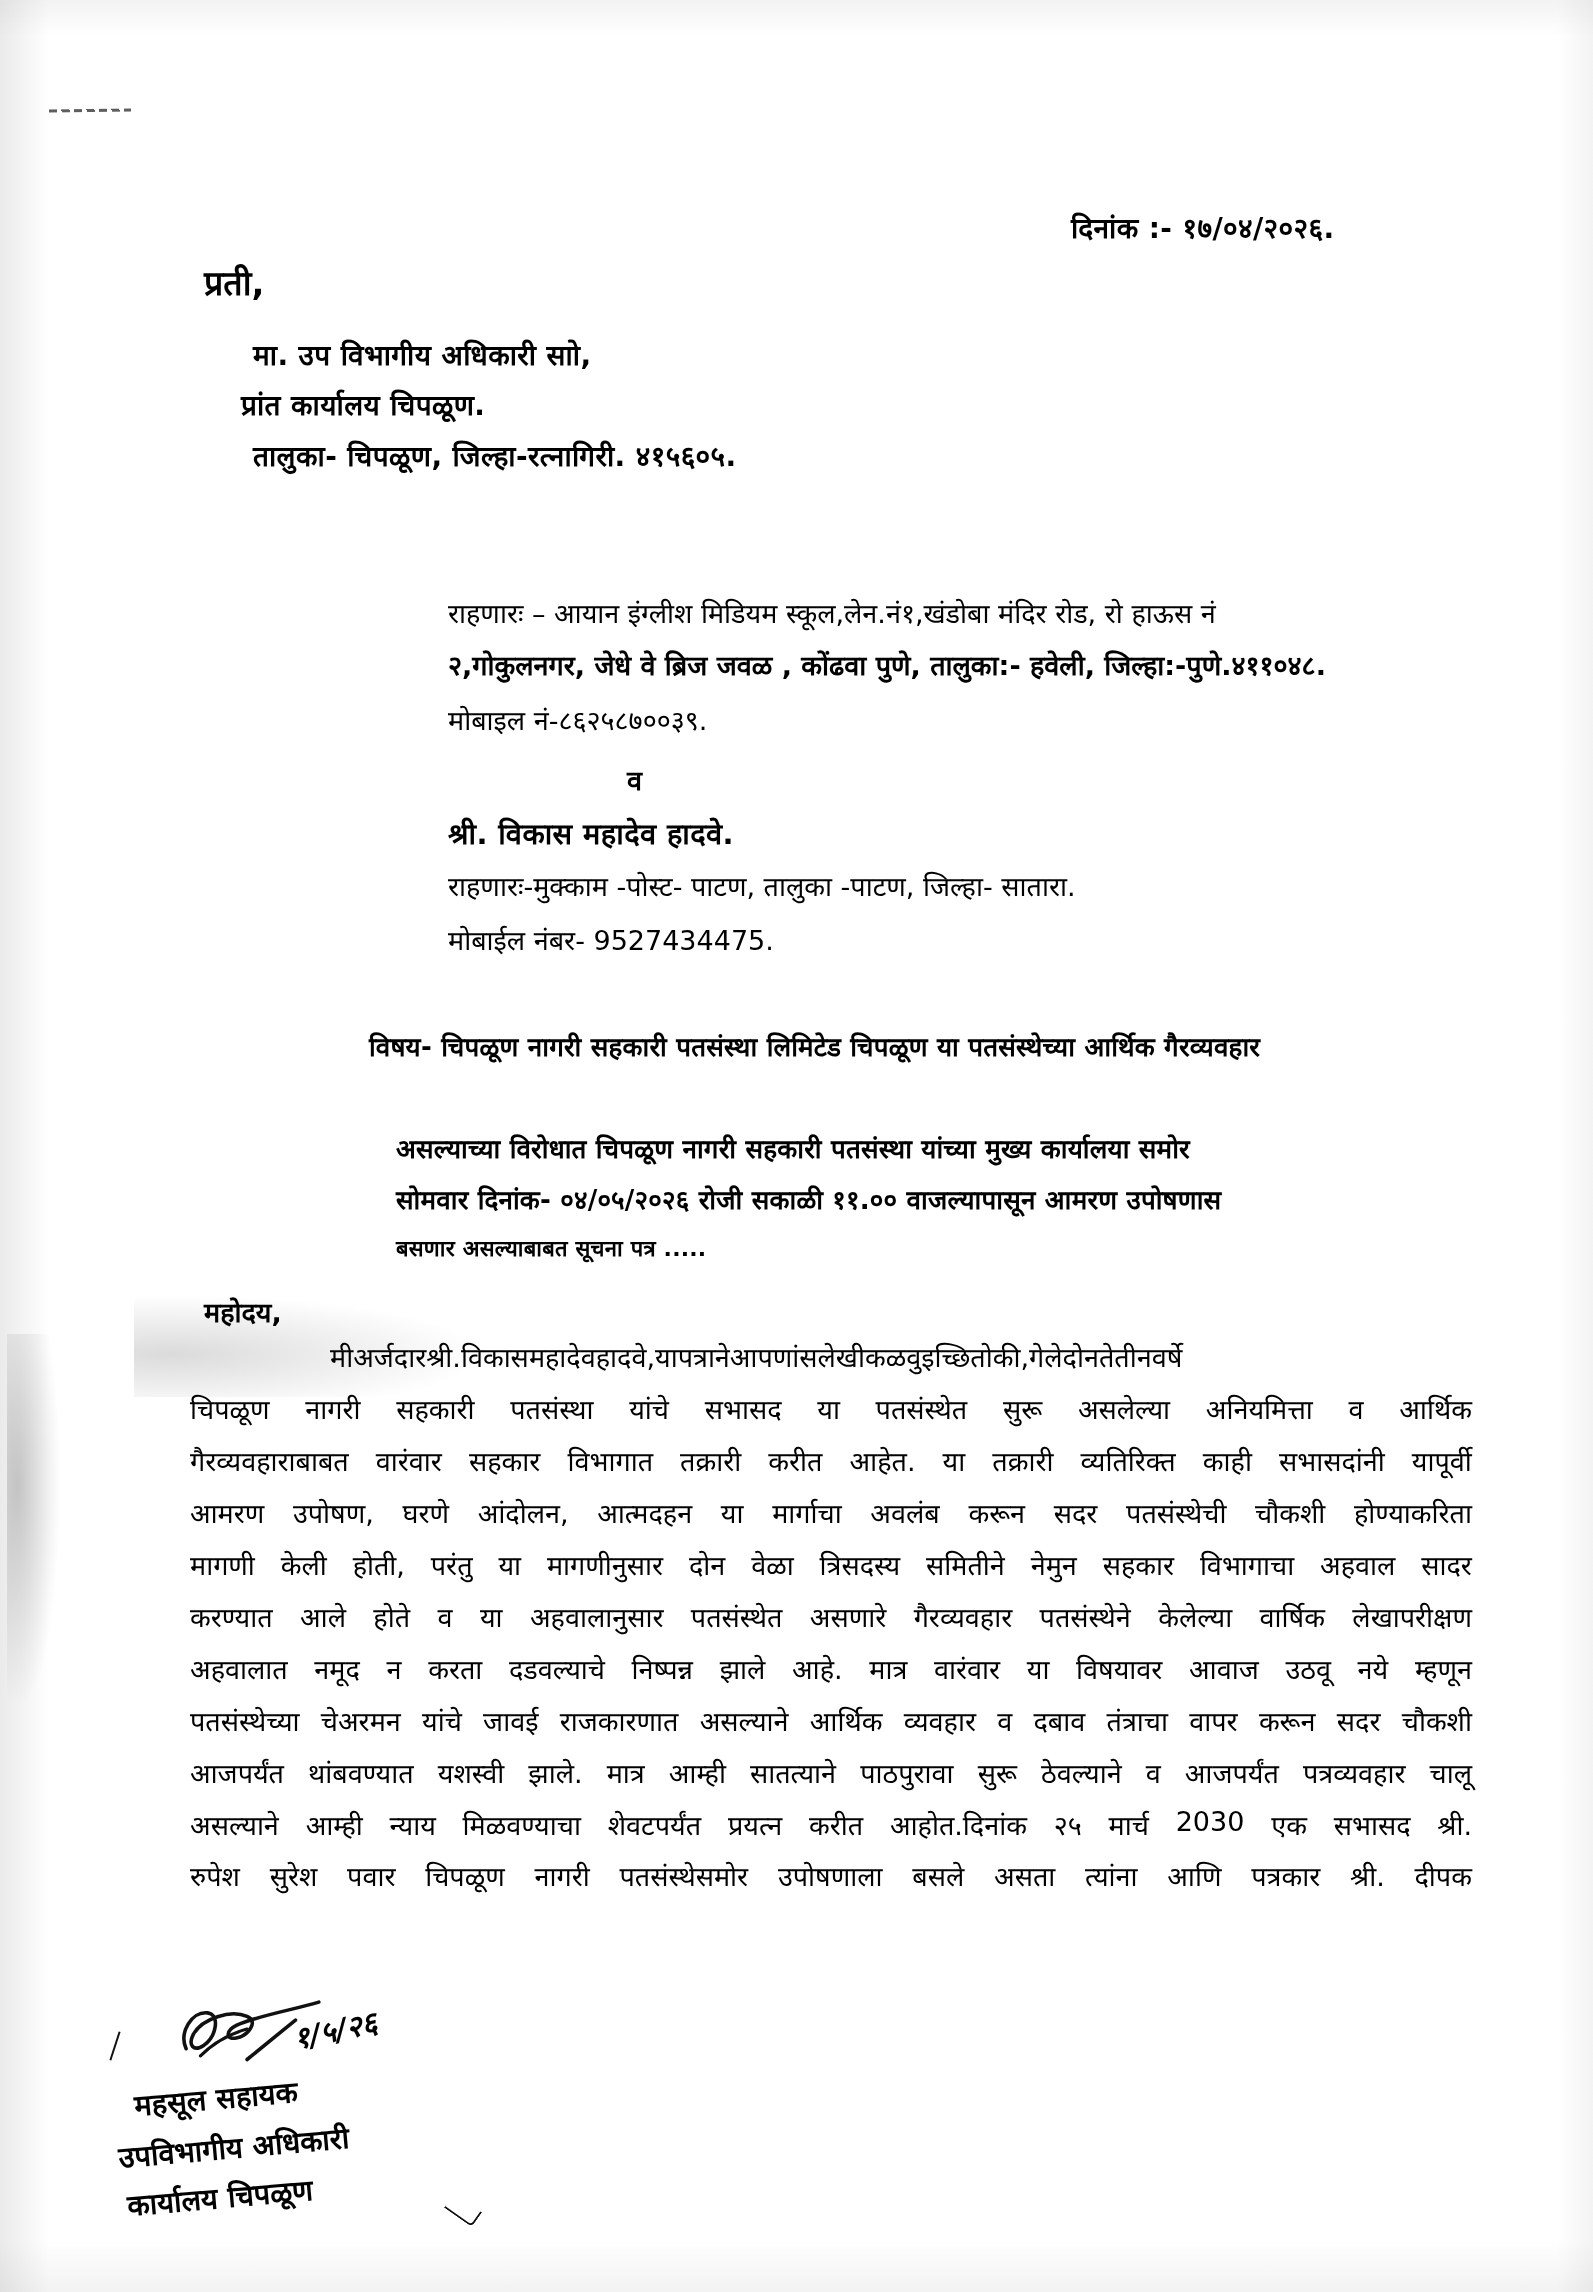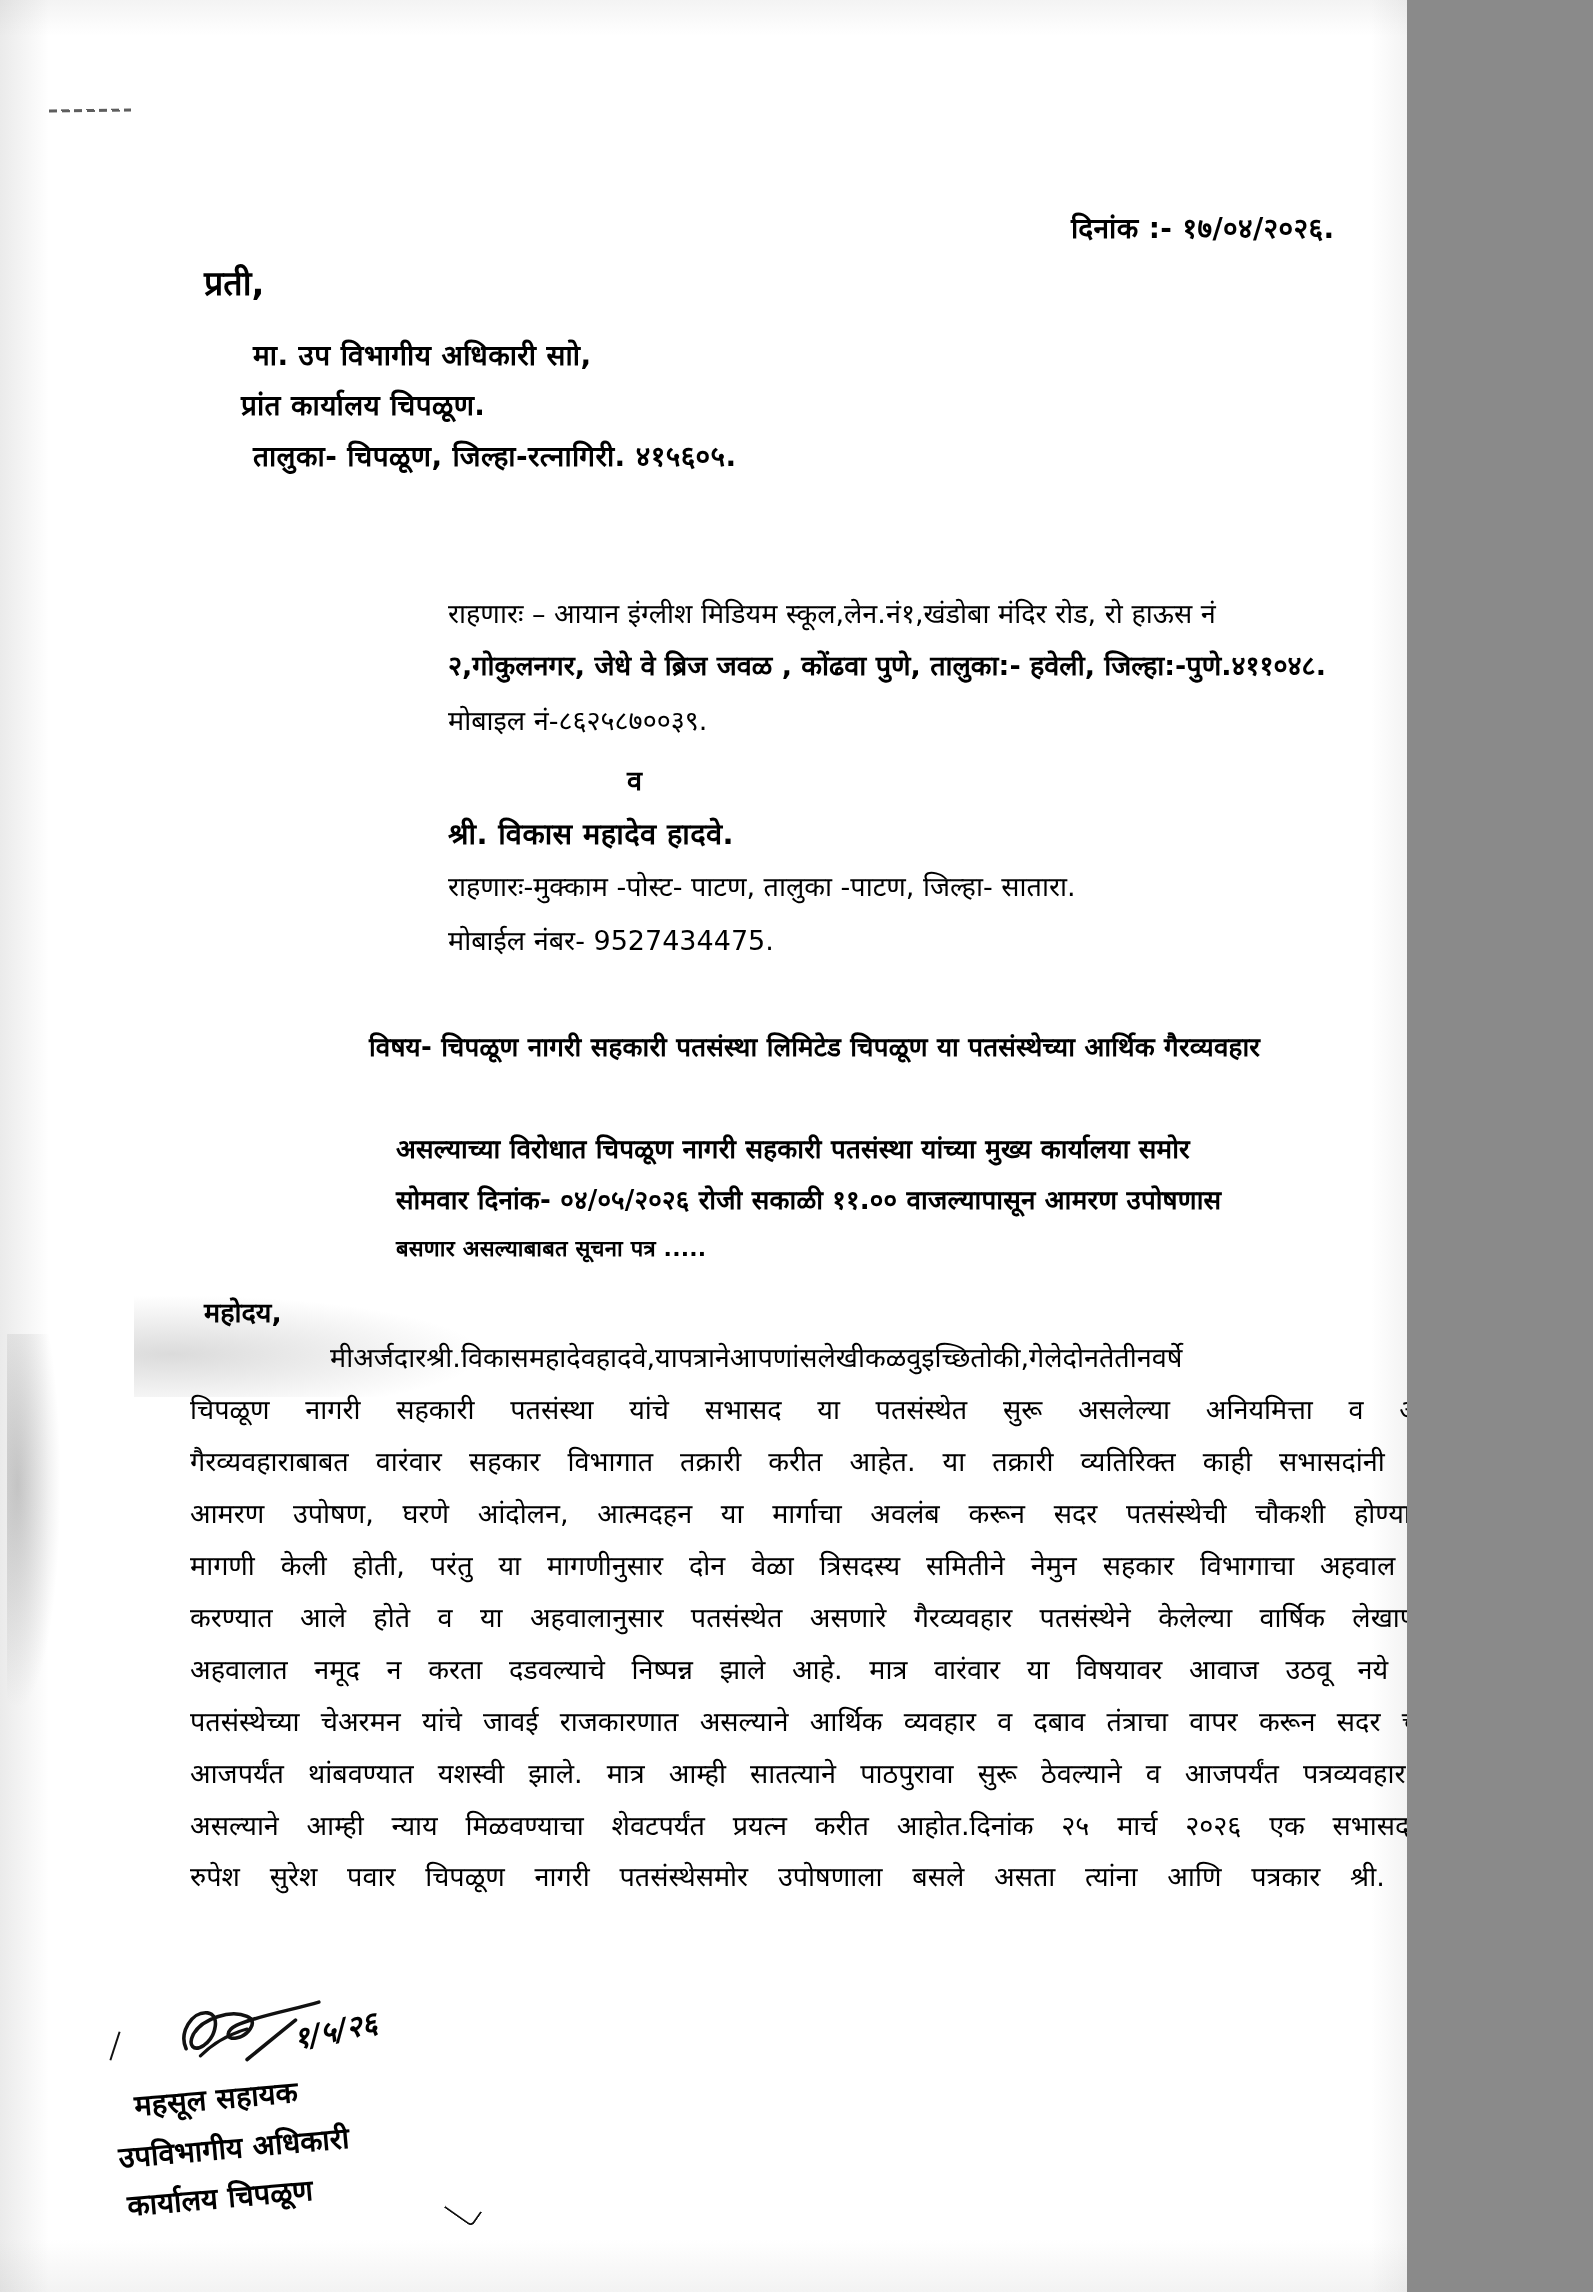--- a/index.html
+++ b/index.html
@@ -2,21 +2,21 @@
 <html style="font-size:14.3px"><head>
 <meta charset="utf-8">
 <style>
   html, body {
     margin: 0;
     padding: 0;
     background: #8a8a8a;
   }
   .page {
     position: relative;
-    width: 1407px;
+    width: 1593px;
     height: 2293px;
     background: #ffffff;
     overflow: hidden;
     font-family: "DejaVu Sans", sans-serif;
     color: #000000;
   }
   
   .scan-cast {
     position: absolute;
     inset: 0;
@@ -353,21 +353,21 @@
       <span class="w">असल्याने</span>
       <span class="w">आम्ही</span>
       <span class="w">न्याय</span>
       <span class="w">मिळवण्याचा</span>
       <span class="w">शेवटपर्यंत</span>
       <span class="w">प्रयत्न</span>
       <span class="w">करीत</span>
       <span class="w">आहोत.दिनांक</span>
       <span class="w">२५</span>
       <span class="w">मार्च</span>
-      <span class="w">२०२६</span>
+      <span class="w">2030</span>
       <span class="w">एक</span>
       <span class="w">सभासद</span>
       <span class="w">श्री.</span>
     </div>
   <div class="txt body-line b11 justify">
       <span class="w">रुपेश</span>
       <span class="w">सुरेश</span>
       <span class="w">पवार</span>
       <span class="w">चिपळूण</span>
       <span class="w">नागरी</span>

